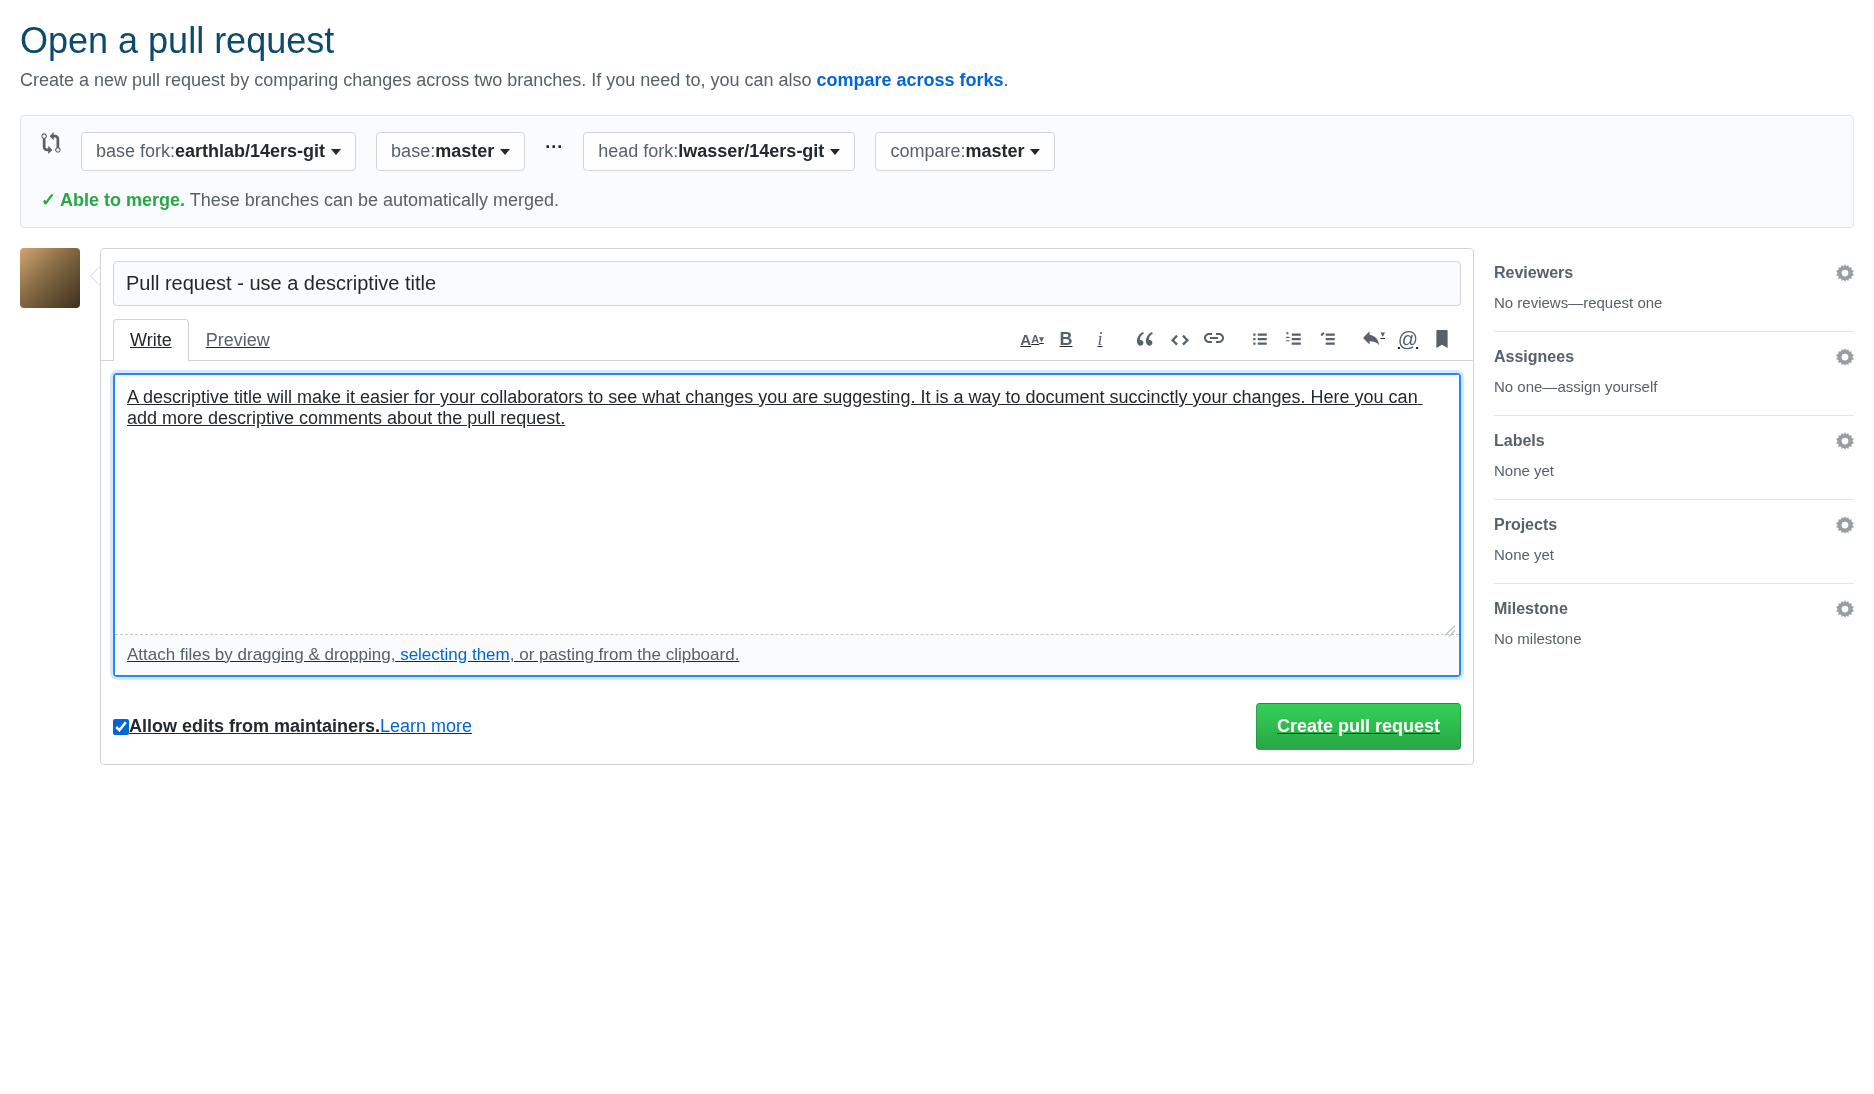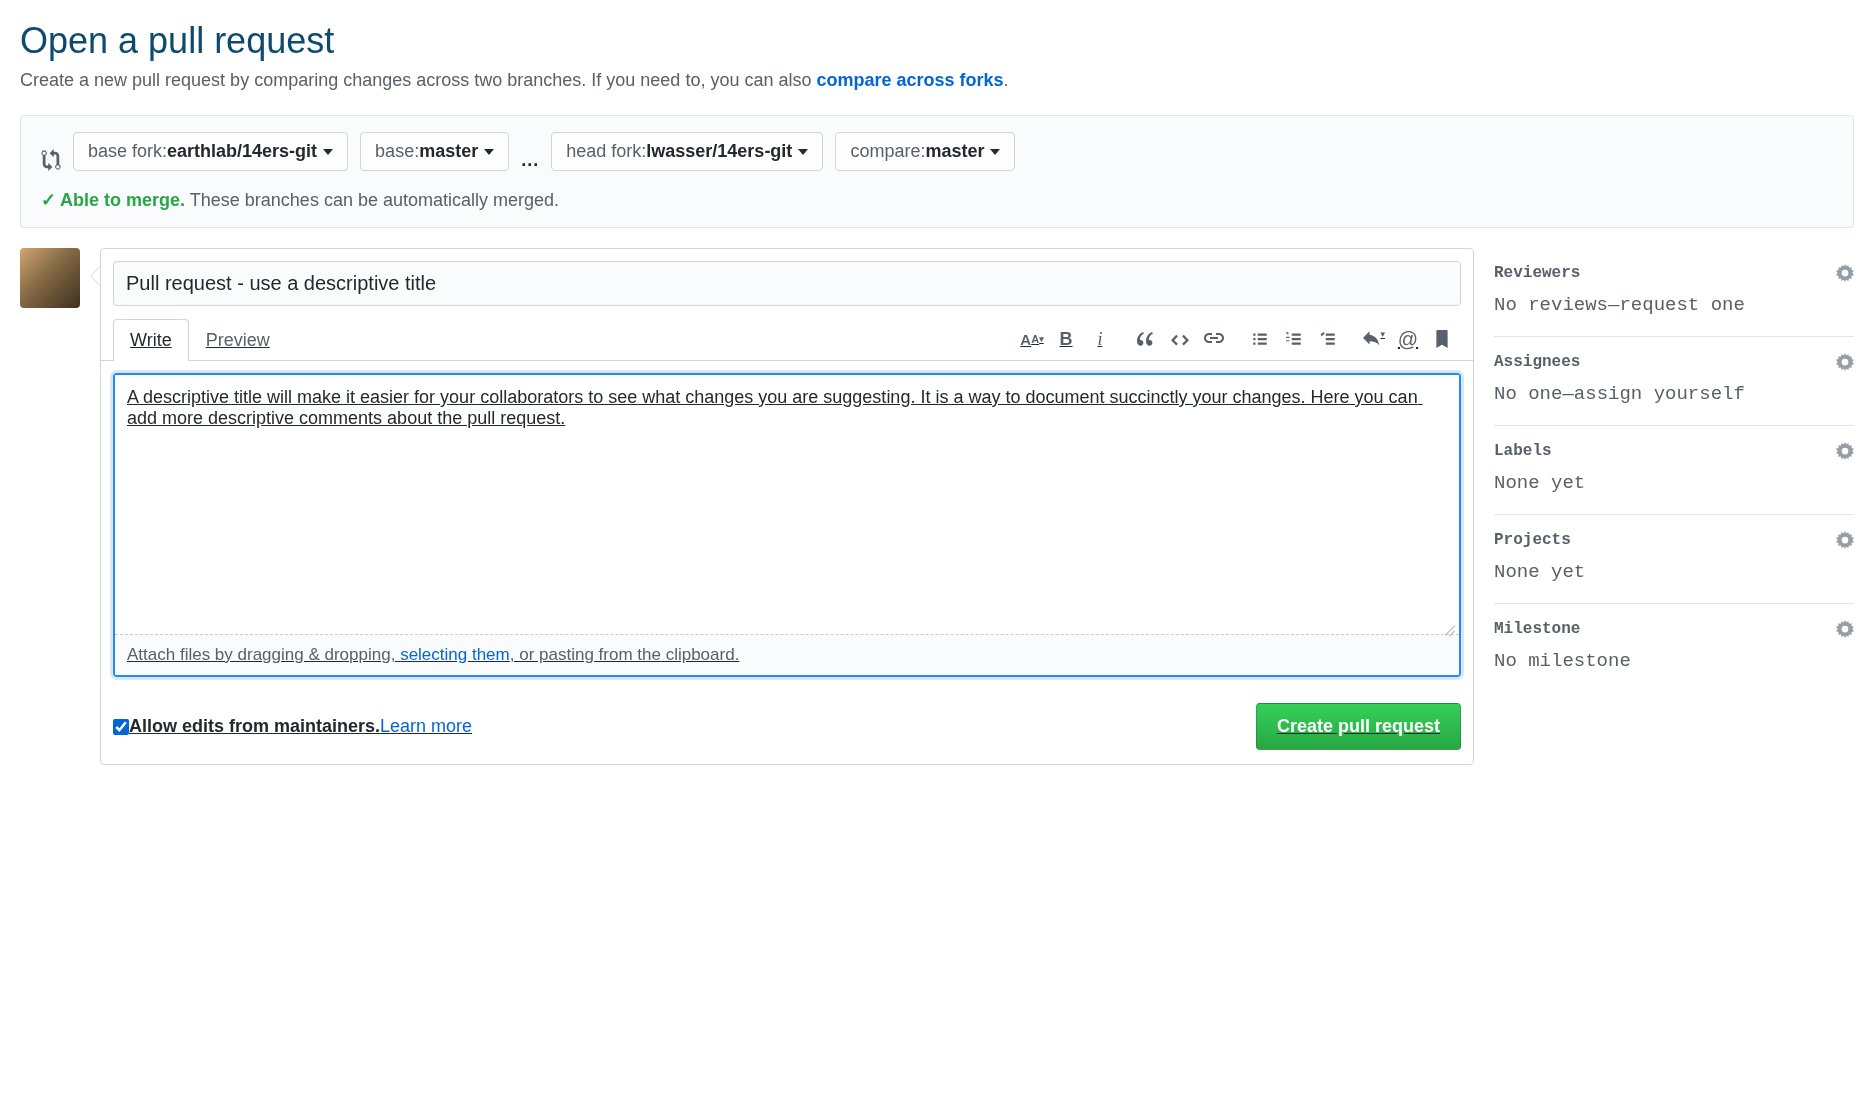--- a/index.html
+++ b/index.html
@@ -26,22 +26,22 @@
 
 .compare-box {
   margin-top: 24px;
   border: 1px solid #e1e4e8;
   border-radius: 4px;
   background: #fafbfc;
   padding: 16px 20px 16px 20px;
 }
 .compare-row {
   display: flex;
-  align-items: flex-end;
-  gap: 12px;
+  align-items: flex-start;
+  gap: 20px;
 }
 .compare-icon {
   color: #586069;
   display: inline-flex;
 }
 .branch-btn {
   display: inline-flex;
   align-items: center;
   background: #fffefe;
   border: 1px solid #d1d5da;
@@ -210,41 +210,40 @@
   font-weight: 600;
   font-size: 18px;
   padding: 12px 20px;
   border-radius: 4px;
   cursor: pointer;
 }
 
 .sidebar {
   width: 360px;
   flex-shrink: 0;
-  font-family: Liberation Mono, monospace;
 }
 .side-section {
   border-bottom: 1px solid #e1e4e8;
   padding: 16px 0 20px 0;
 }
 .side-section:last-child { border-bottom: none; }
 .side-header {
   display: flex;
   align-items: center;
   justify-content: space-between;
 }
 .side-title {
   font-size: 16px;
   font-weight: 600;
   color: #586069;
 }
 .gear { color: #959da5; cursor: pointer; display:inline-flex; }
 .side-body {
   margin-top: 12px;
-  font-size: 19px;
+  font-size: 15px;
   color: #586069;
 }
 .side-body a { color: #586069; text-decoration: none; }
 </style>
 </head>
 <body>
 
 <h1 class="page-title">Open a pull request</h1>
 <p class="subtitle">
   <span>Create a new pull request by comparing changes across two branches. If you need to, you can also </span><a href="#">compare across forks</a><span>.</span>

